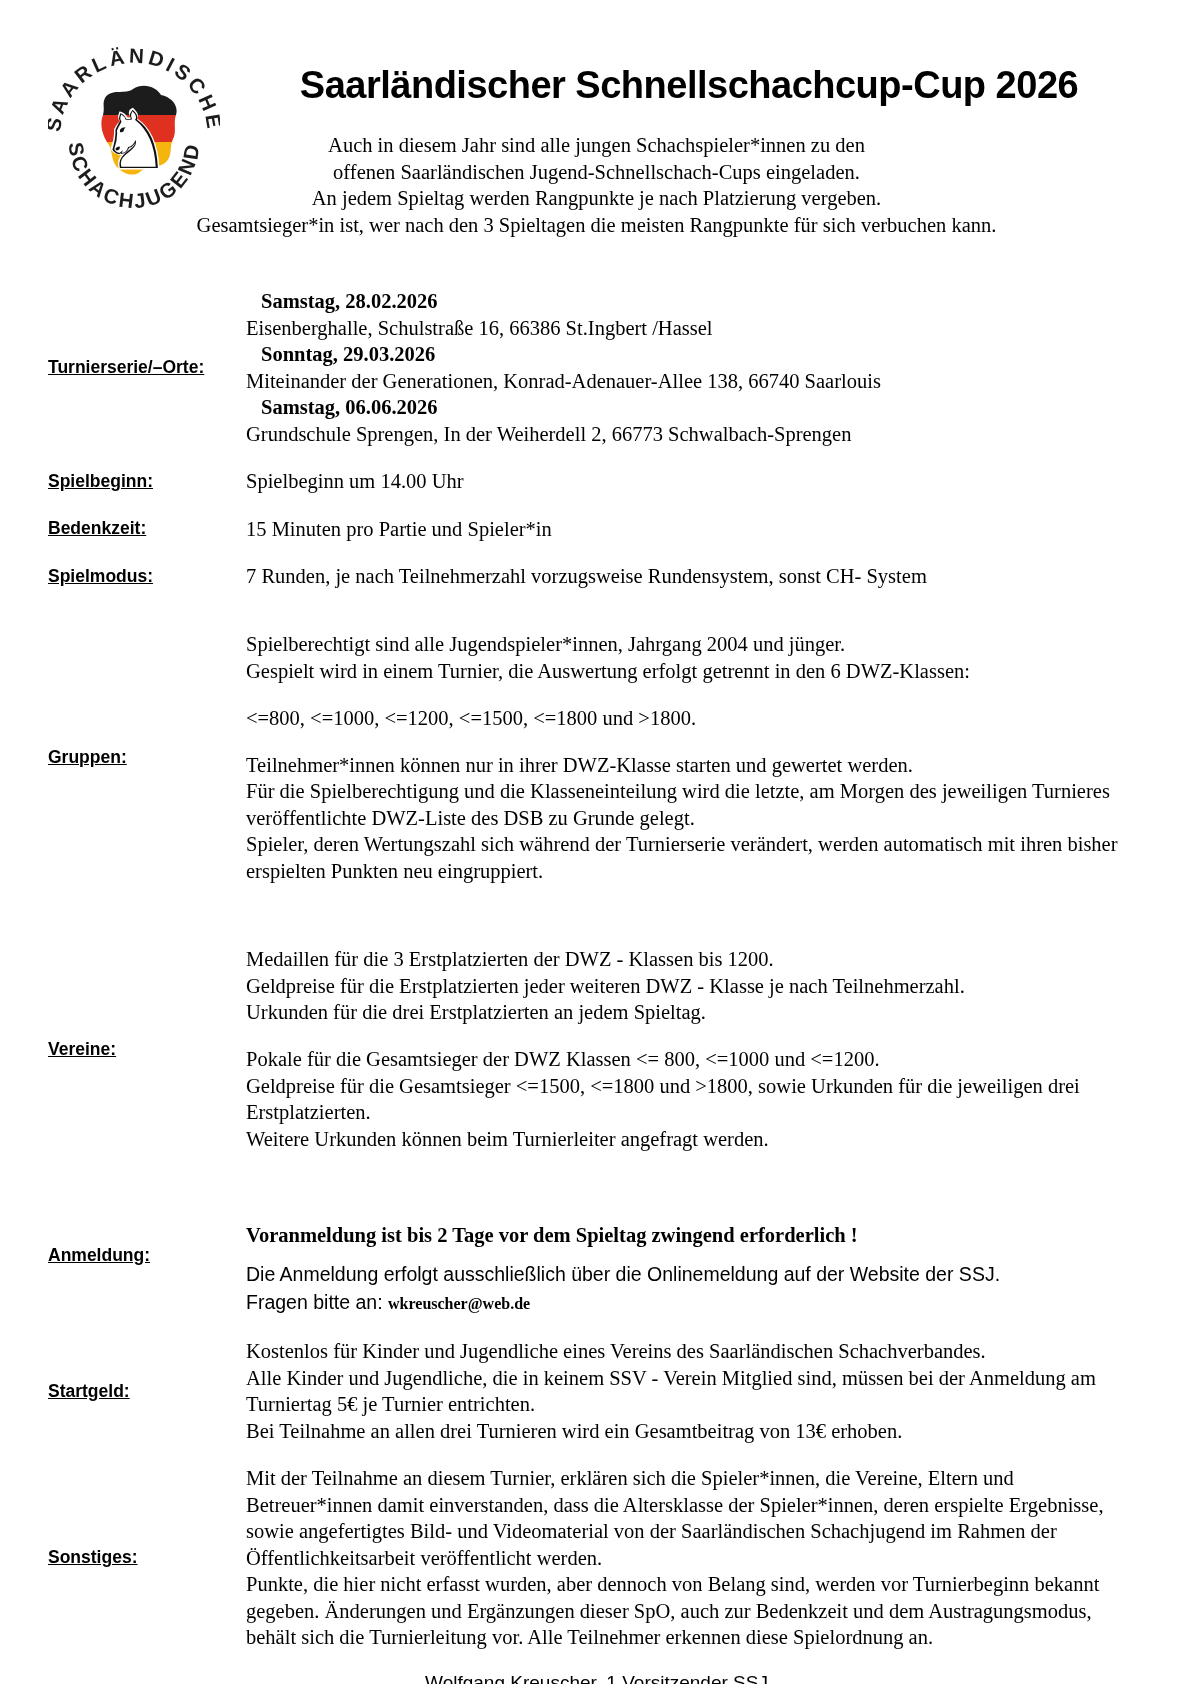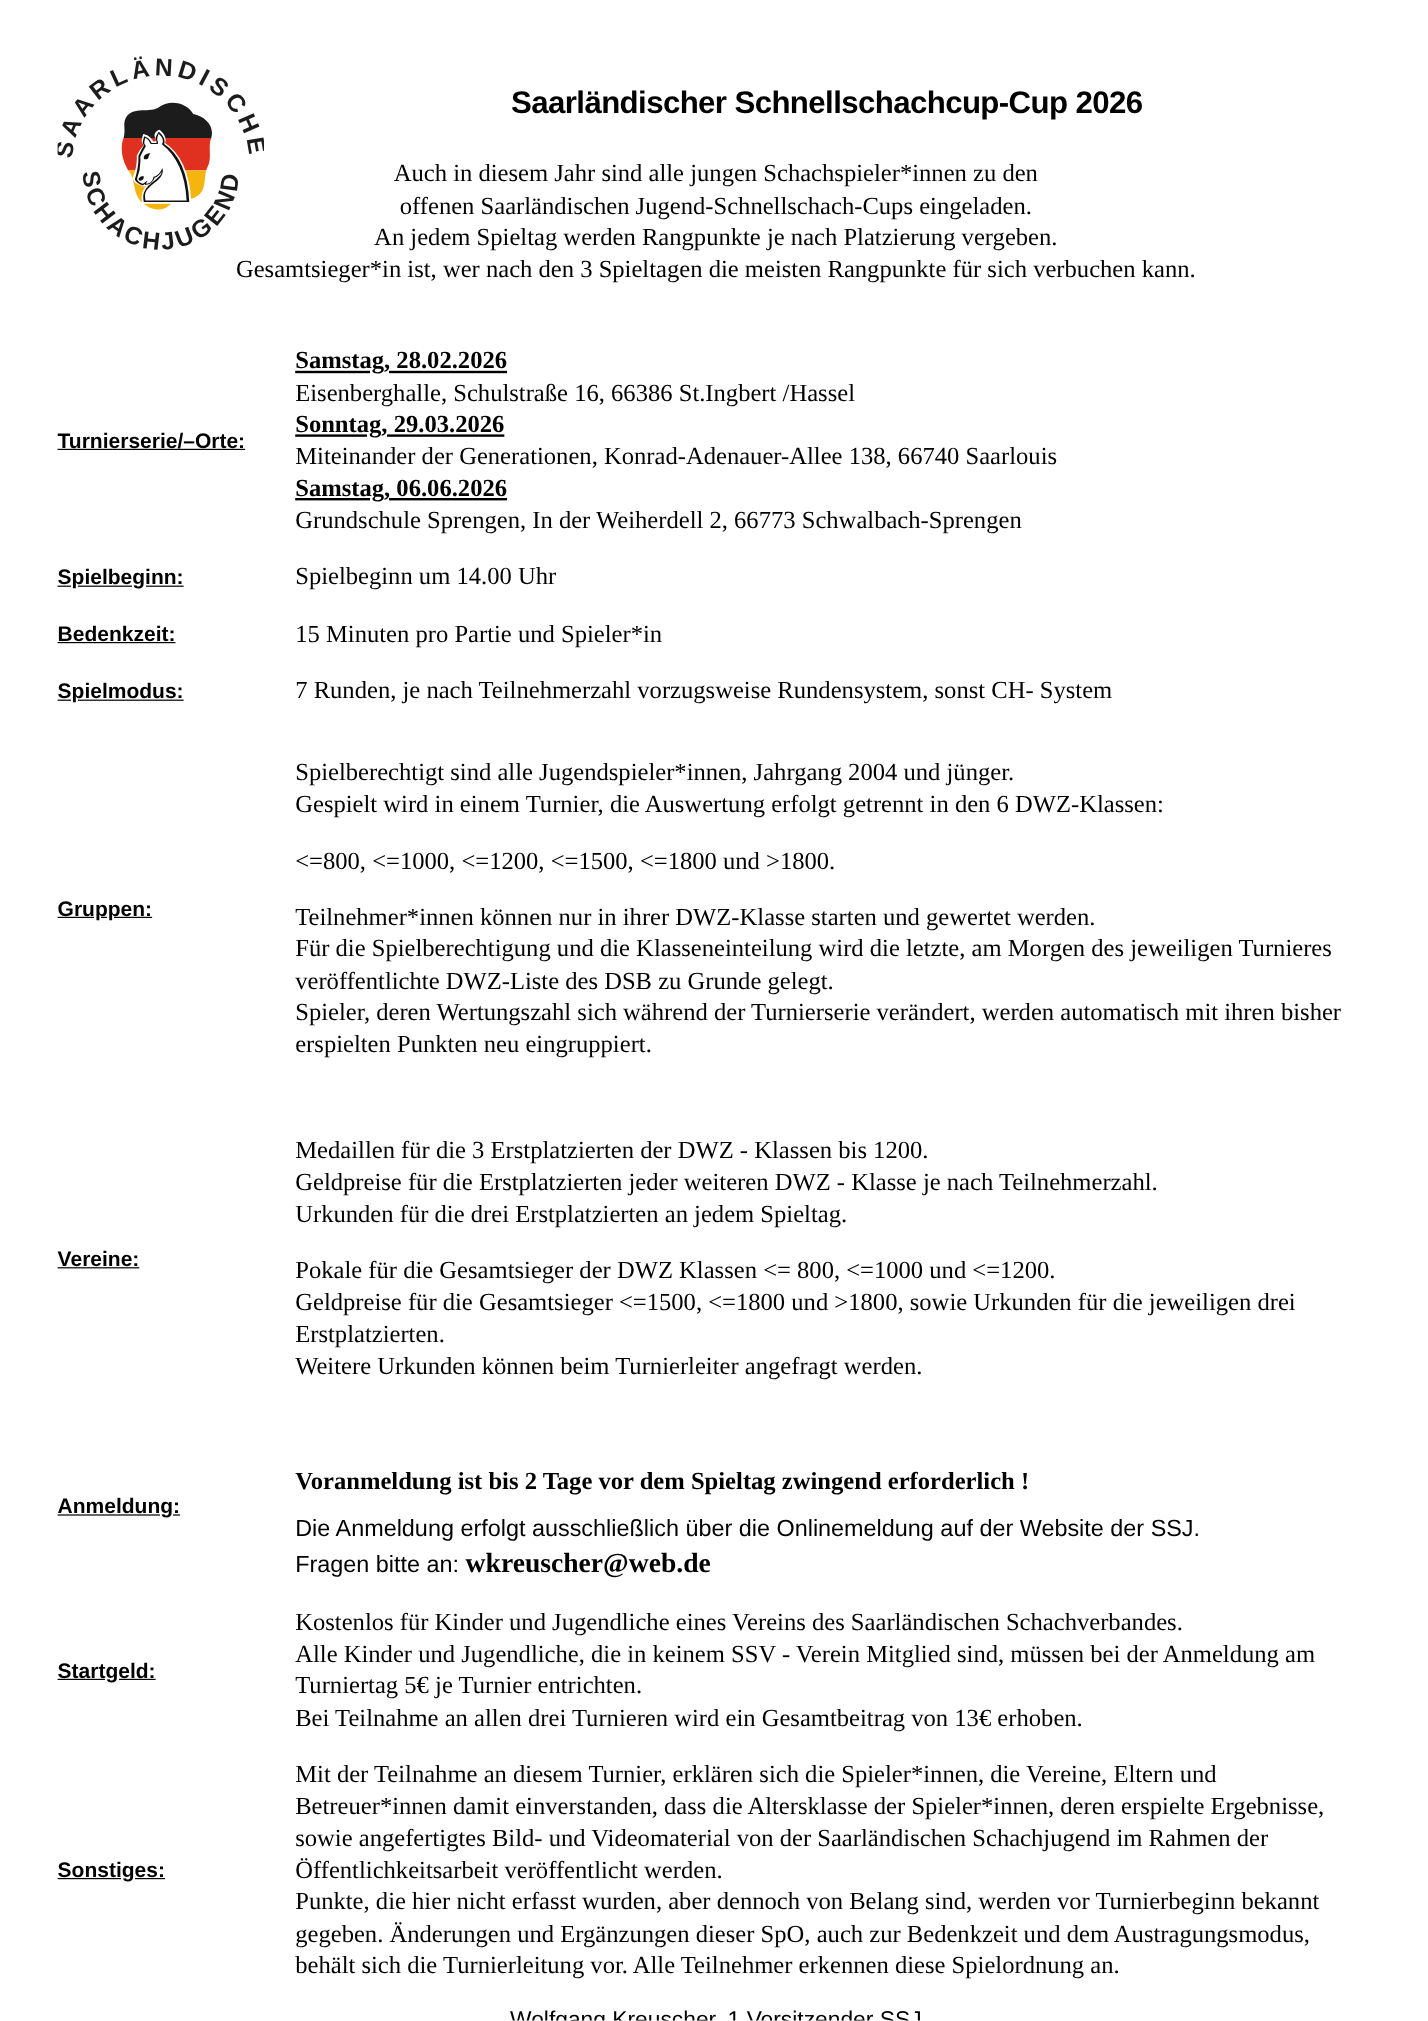--- a/index.html
+++ b/index.html
@@ -28,21 +28,21 @@
     left: 0;
     top: 8px;
     width: 172px;
     height: 172px;
   }
   .title {
     margin: 28px 0 0 185px;
     text-align: center;
     font-family: "Liberation Sans", sans-serif;
     font-weight: bold;
-    font-size: 26px;
+    font-size: 38px;
     line-height: 42px;
     letter-spacing: -0.5px;
   }
   .intro {
     margin-top: 26px;
     text-align: center;
     font-family: "Liberation Serif", serif;
     font-size: 20.5px;
     line-height: 26.5px;
     white-space: pre-line;
@@ -64,36 +64,36 @@
   }
   .content {
     font-family: "Liberation Serif", serif;
     font-size: 20.5px;
     line-height: 26.5px;
   }
   .para { white-space: pre-line; }
   .para + .para { margin-top: 13px; }
   .termin-date {
     font-weight: bold;
-    text-decoration: underline;
+    margin-left: 15px;
   }
   .notice {
     font-weight: bold;
     margin-bottom: 13px;
     margin-top: 28px;
   }
   .sans {
     font-family: "Liberation Sans", sans-serif;
     font-size: 19.5px;
     line-height: 27.5px;
   }
   .email {
     font-family: "Liberation Serif", serif;
     font-weight: bold;
-    font-size: 23px;
+    font-size: 16px;
   }
   
   .footer {
     margin-top: auto;
     padding-bottom: 38px;
     text-align: center;
     font-family: "Liberation Sans", sans-serif;
     font-size: 19px;
   }
 </style>

